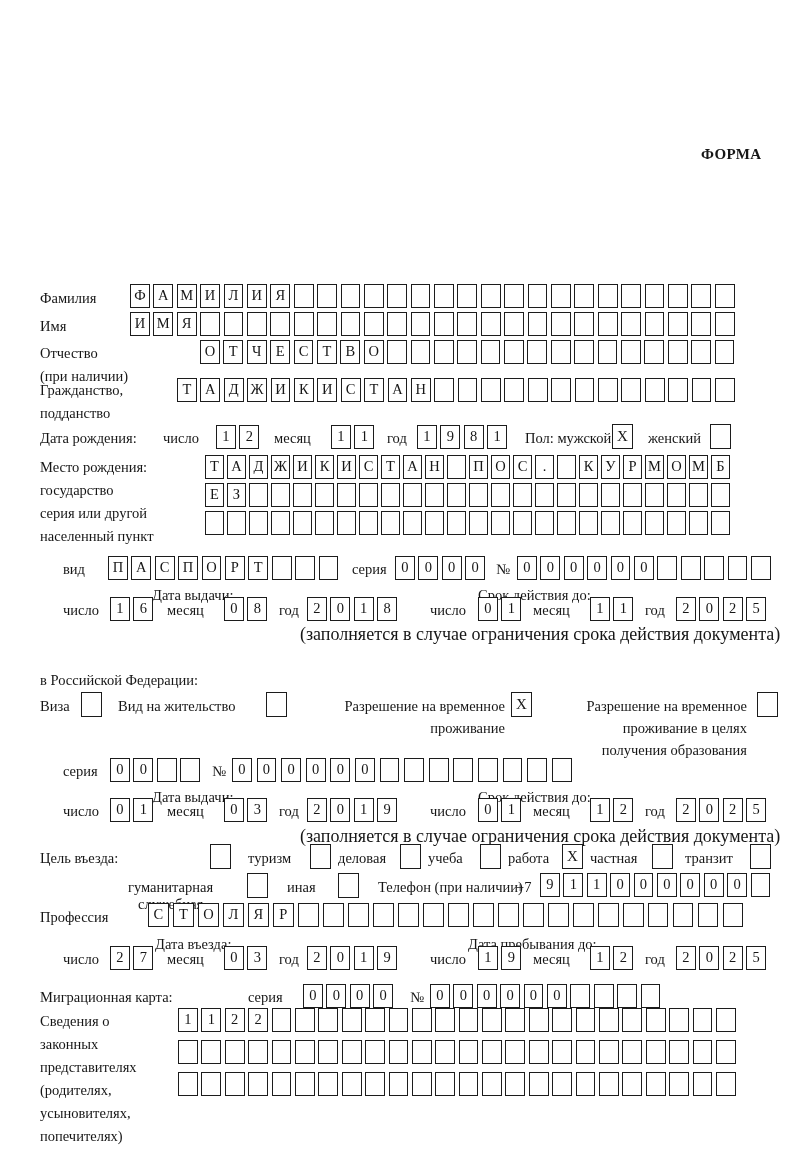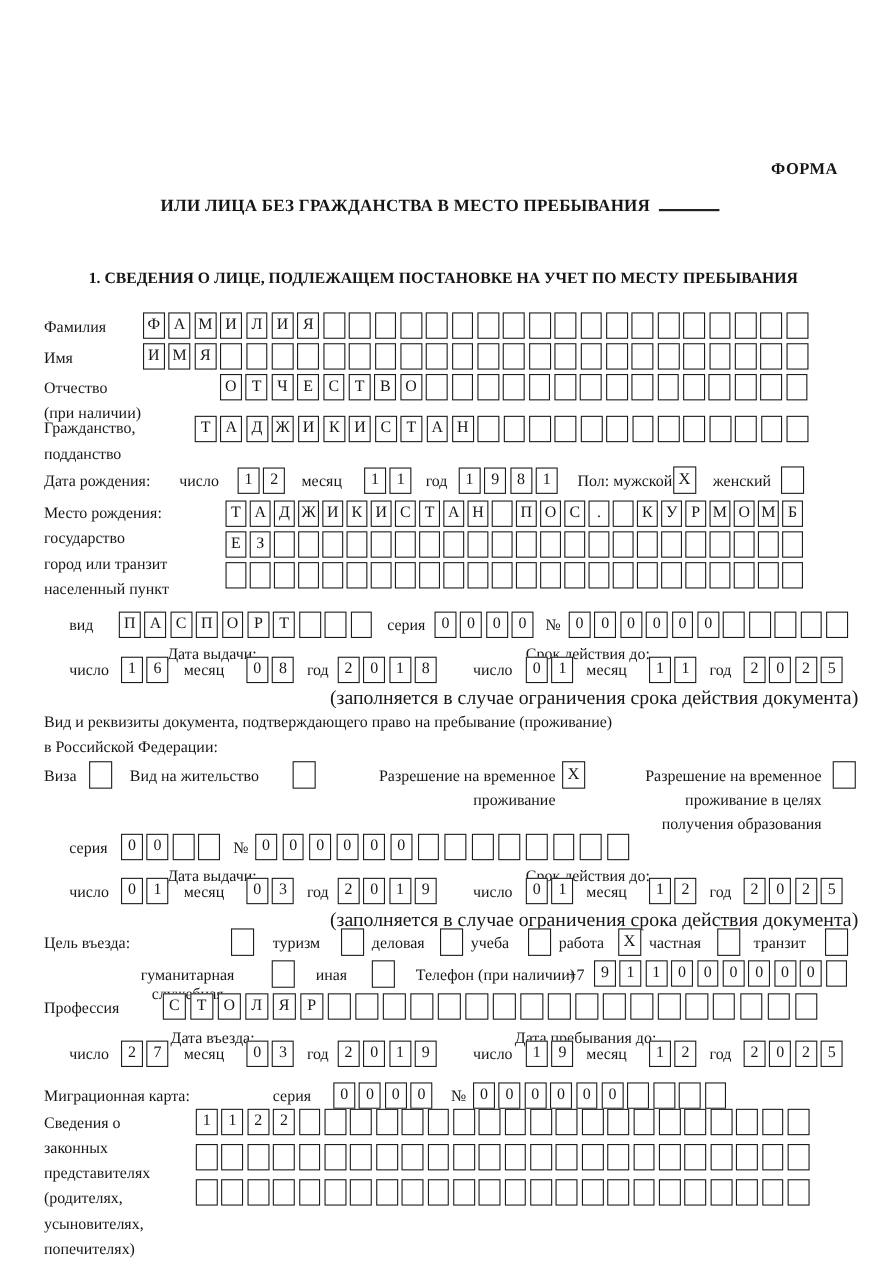--- a/index.html
+++ b/index.html
@@ -28,23 +28,21 @@
   .ctr{text-align:right;}
 </style>
 </head>
 <body>
 
 <div class="page">
 
   <div class="forma">ФОРМА</div>
 
   <div class="title">
-    <div><span>ИЛИ ЛИЦА БЕЗ ГРАЖДАНСТВА В МЕСТО ПРЕБЫВАНИЯ</span><span class="uline"></span></div>
   </div>
-  <div class="sec1">1. СВЕДЕНИЯ О ЛИЦЕ, ПОДЛЕЖАЩЕМ ПОСТАНОВКЕ НА УЧЕТ ПО МЕСТУ ПРЕБЫВАНИЯ</div>
 
   <div class="lbl" style="left:40px;top:289px">Фамилия</div>
   <div class="cellrow" style="left:130px;top:284px">
       <span class="cell">Ф</span>
       <span class="cell">А</span>
       <span class="cell">М</span>
       <span class="cell">И</span>
       <span class="cell">Л</span>
       <span class="cell">И</span>
       <span class="cell">Я</span>
@@ -174,21 +172,21 @@
       <span class="cell">8</span>
       <span class="cell">1</span>
     </div>
   <div class="lbl" style="left:525px;top:429px">Пол: мужской</div>
   <span class="cbox" style="left:612px;top:424px">X</span>
   <div class="lbl" style="left:648px;top:429px">женский</div>
   <span class="cbox" style="left:710px;top:424px"></span>
 
   <div class="lbl" style="left:40px;top:458px">Место рождения:</div>
   <div class="lbl" style="left:40px;top:481px">государство</div>
-  <div class="lbl" style="left:40px;top:504px">город или транзит</div>
+  <div class="lbl" style="left:40px;top:504px">серия или другой</div>
   <div class="lbl" style="left:40px;top:527px">населенный пункт</div>
   <div class="cellrow tight" style="left:205px;top:455px">
       <span class="cell">Т</span>
       <span class="cell">А</span>
       <span class="cell">Д</span>
       <span class="cell">Ж</span>
       <span class="cell">И</span>
       <span class="cell">К</span>
       <span class="cell">И</span>
       <span class="cell">С</span>
@@ -331,21 +329,20 @@
   <div class="lbl" style="left:645px;top:601px">год</div>
   <div class="cellrow" style="left:676px;top:597px">
       <span class="cell">2</span>
       <span class="cell">0</span>
       <span class="cell">2</span>
       <span class="cell">5</span>
     </div>
 
   <div class="note" style="left:300px;top:624px;width:470px;text-align:right">(заполняется в случае ограничения срока действия документа)</div>
 
-  <div class="lbl" style="left:40px;top:648px">Вид и реквизиты документа, подтверждающего право на пребывание (проживание)</div>
   <div class="lbl" style="left:40px;top:671px">в Российской Федерации:</div>
 
   <div class="lbl" style="left:40px;top:697px">Виза</div>
   <span class="cbox" style="left:81px;top:692px"></span>
   <div class="lbl" style="left:118px;top:697px">Вид на жительство</div>
   <span class="cbox" style="left:266px;top:692px"></span>
   <div class="lbl ctr" style="left:300px;top:697px;width:205px">Разрешение на временное</div>
   <div class="lbl ctr" style="left:300px;top:719px;width:205px">проживание</div>
   <span class="cbox" style="left:511px;top:692px">X</span>
   <div class="lbl ctr" style="left:545px;top:697px;width:202px">Разрешение на временное</div>

